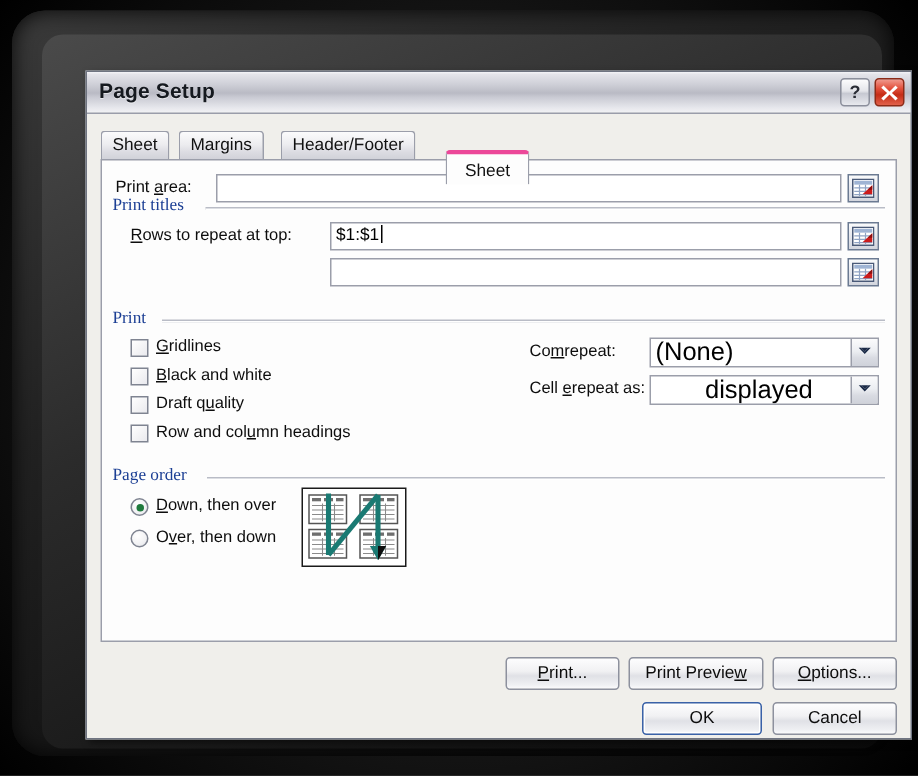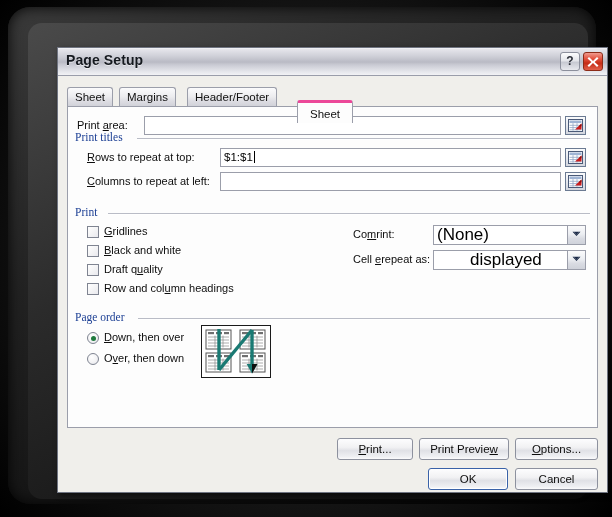--- a/index.html
+++ b/index.html
@@ -348,23 +348,20 @@
                 <line x1="1.5" y1="8.6" x2="13.5" y2="8.6"></line>
                 <line x1="1.5" y1="10.8" x2="13.5" y2="10.8"></line>
                 <line x1="5" y1="4.2" x2="5" y2="11.6"></line>
                 <line x1="9" y1="4.2" x2="9" y2="11.6"></line>
               </g>
               <path d="M7 10.5 L13.5 4.5 L13.5 10.5 Z" fill="#cc1b1b"></path>
               <path d="M13.5 4.5 L10.5 7.5 L13.5 7.5 Z" fill="#8e0f0f"></path>
             </svg>
           </div>
 
-          <div class="lbl" style="position:absolute;left:19px;top:68px;">
-            <span class="acc">C</span><span>olumns to repeat at left:</span>
-          </div>
           <input class="txt" style="left: 152px; top: 65px; width: 341px;" value="">
           <div class="rngbtn" style="left:497px;top:65px;">
             <svg width="15" height="13" viewBox="0 0 15 13">
               <rect x="0.5" y="0.5" width="14" height="12" fill="#ffffff" stroke="#4a5a78"></rect>
               <rect x="1.5" y="1.5" width="12" height="2.6" fill="#9fb4d4"></rect>
               <g stroke="#8fa3c4" stroke-width="0.8">
                 <line x1="1.5" y1="6.3" x2="13.5" y2="6.3"></line>
                 <line x1="1.5" y1="8.6" x2="13.5" y2="8.6"></line>
                 <line x1="1.5" y1="10.8" x2="13.5" y2="10.8"></line>
                 <line x1="5" y1="4.2" x2="5" y2="11.6"></line>
@@ -392,21 +389,21 @@
             <span class="cbox"></span>
             <span class="lbl cl"><span>Draft q</span><span class="acc">u</span><span>ality</span></span>
           </div>
 
           <div class="cbrow" style="left:19px;top:175px;">
             <span class="cbox"></span>
             <span class="lbl cl"><span>Row and col</span><span class="acc">u</span><span>mn headings</span></span>
           </div>
 
           <div class="lbl" style="position:absolute;left:285px;top:121px;">
-            <span>Co</span><span class="acc">m</span><span>rint:</span>
+            <span>Co</span><span class="acc">m</span><span>repeat:</span>
           </div>
           <div class="combo" style="left:365px;top:118px;width:153px;">
             <span>(None)</span>
             <span class="arrowbox">
               <svg width="9" height="6" viewBox="0 0 9 6">
                 <path d="M0.5 0.8 L4.5 5 L8.5 0.8 L7 0.8 L4.5 3.4 L2 0.8 Z" fill="#1b2a47"></path>
                 <path d="M2 0.8 L4.5 3.4 L7 0.8 Z" fill="#1b2a47"></path>
               </svg>
             </span>
           </div>

